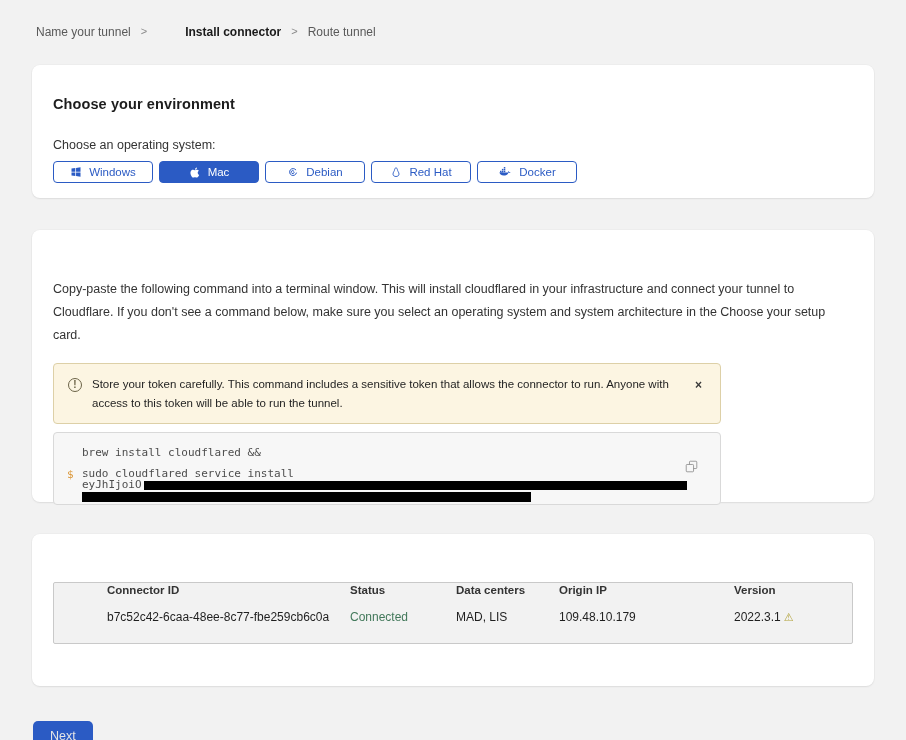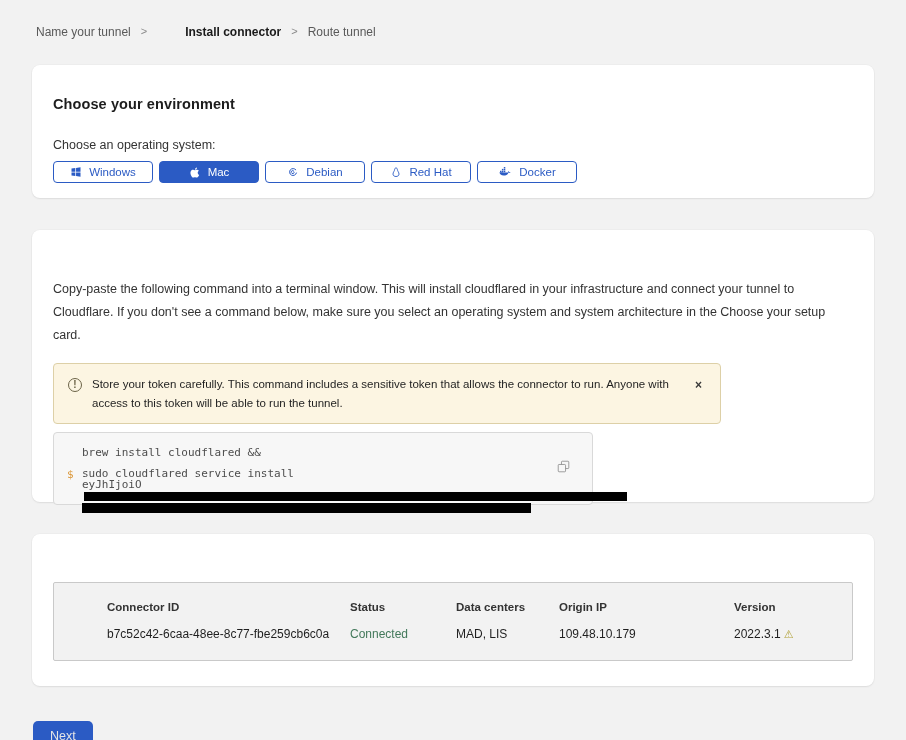--- a/index.html
+++ b/index.html
@@ -61,21 +61,21 @@
     color:#6b6347; font-size:10px; font-weight:bold;
     display:flex; align-items:center; justify-content:center;
     margin:3px 10px 0 2px;
   }
   .warn-text { flex:1 1 auto; padding-right:14px; }
   .warn-title { font-weight:normal; }
   .warn-close { flex:0 0 auto; color:#3a3a3a; font-size:12px; font-weight:bold; cursor:pointer; margin:4px 6px 0 0; line-height:1; }
 
   
   .code-block {
-    width:540px;
+    width:668px;
     background:#f7f7f7;
     border:1px solid #d9d9d9;
     border-radius:4px;
     margin-top:8px;
     padding:14px 14px 14px 13px;
     font-family:"DejaVu Sans Mono", monospace;
     font-size:11px; color:#4d4d4d;
     position:relative;
     height:73px;
   }
@@ -87,21 +87,21 @@
   .redact-1 { width:543px; height:9px; margin-left:2px; }
   .redact-2 { width:449px; height:10px; margin-top:1px; }
   .copy-btn { position:absolute; top:27px; right:22px; cursor:pointer; line-height:0; }
 
   
   .conn-table {
     margin-top:27px;
     background:#f2f2f2;
     border:1px solid #c9c9c9;
     border-radius:2px;
-    padding:18px 0 19px 53px;
+    padding:1px 0 19px 53px;
   }
   .conn-grid { display:grid; grid-template-columns:243px 106px 103px 175px 1fr; }
   .conn-head { font-size:11.5px; font-weight:bold; color:#333; margin-bottom:14px; }
   .conn-cell { font-size:12px; color:#1f1f1f; }
   .status-connected { color:#43795b; }
   .version-warn { color:#b2a33c; font-size:11px; margin-left:3px; }
 
   
   .footer { margin:35px 0 0 1px; }
   .next-btn {

